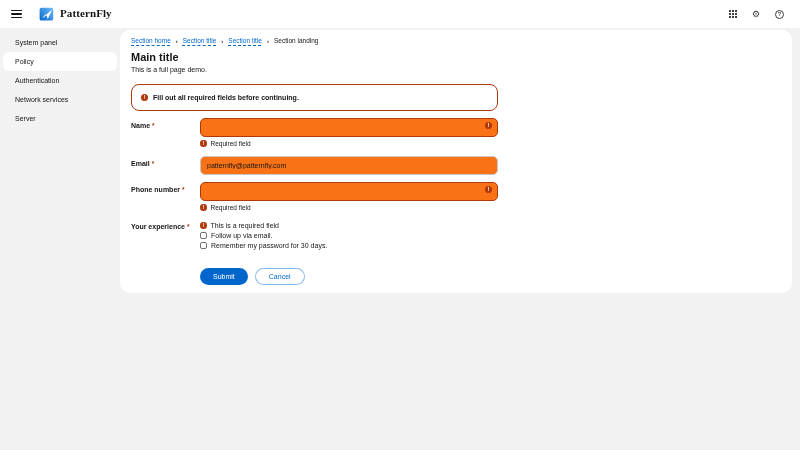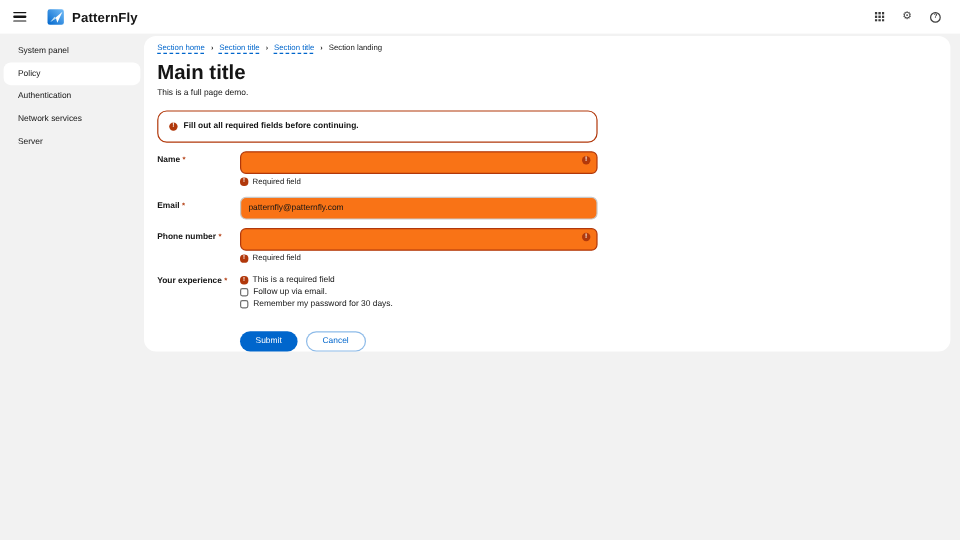--- a/index.html
+++ b/index.html
@@ -7,21 +7,21 @@
   body { font-family:"Liberation Sans", sans-serif; background:#f2f2f2; color:#151515; }
 
   .page { position:relative; width:800px; height:450px; }
 
   
   .masthead { position:absolute; top:0; left:0; right:0; height:28px; background:#fff;
               display:flex; align-items:center; padding:0 14px 0 9px; }
   .icon-btn { background:none; border:none; cursor:pointer; display:flex; align-items:center; padding:2px; }
   .hamburger { display:flex; flex-direction:column; gap:2px; width:11px; }
   .hamburger i { display:block; height:1.5px; background:#151515; border-radius:1px; }
-  .brand { display:flex; align-items:flex-end; gap:5px; margin-left:15px; }
+  .brand { display:flex; align-items:flex-start; gap:5px; margin-left:15px;font-family:Liberation Serif, serif; }
   .brand-name { font-weight:bold; font-size:11px; letter-spacing:0.1px; }
   .masthead-actions { margin-left:auto; display:flex; align-items:center; gap:11px; }
   .gear-glyph { font-family:"DejaVu Sans", sans-serif; font-size:9px; color:#3d3d3d; line-height:1; }
   .q-circle { width:9px; height:9px; border:1px solid #3d3d3d; border-radius:50%; color:#3d3d3d;
               font-size:5.5px; font-weight:bold; display:flex; align-items:center; justify-content:center; }
 
   
   .sidebar { position:absolute; top:28px; left:0; width:120px; padding-top:5px; }
   .side-item { height:19px; display:flex; align-items:center; padding:0 12px; margin:0 3px;
                font-size:7px; border-radius:6px; cursor:pointer; }
@@ -29,21 +29,21 @@
 
   
   .card { position:absolute; left:120px; top:30px; width:672px; height:263px; background:#fff;
           border-radius:10px; padding:7px 11px; }
 
   .breadcrumb { display:flex; align-items:center; gap:5px; font-size:6.5px; }
   .crumb { color:#0066cc; text-decoration:underline dashed; text-underline-offset:2px; cursor:pointer; }
   .crumb-sep { color:#151515; font-size:6px; font-weight:bold; }
   .crumb-current { color:#151515; }
 
-  .page-title { font-size:17px; font-weight:bold; margin-top:7px; }
+  .page-title { font-size:11px; font-weight:bold; margin-top:7px; }
   .page-subtitle { font-size:7px; margin-top:3px; }
 
   .alert { margin-top:11px; width:367px; height:27px; border:1px solid #b1380b; border-radius:8px;
            display:flex; align-items:center; gap:5px; padding:0 9px; }
   .alert-text { font-size:7px; font-weight:bold; }
 
   .err-icon { width:7px; height:7px; flex:none; background:#b1380b; color:#fff; border-radius:50%;
               font-size:5.5px; line-height:7px; text-align:center; font-weight:bold; display:inline-block; }
   .err-icon.small { width:6.5px; height:6.5px; font-size:5px; line-height:6.5px; }
 

